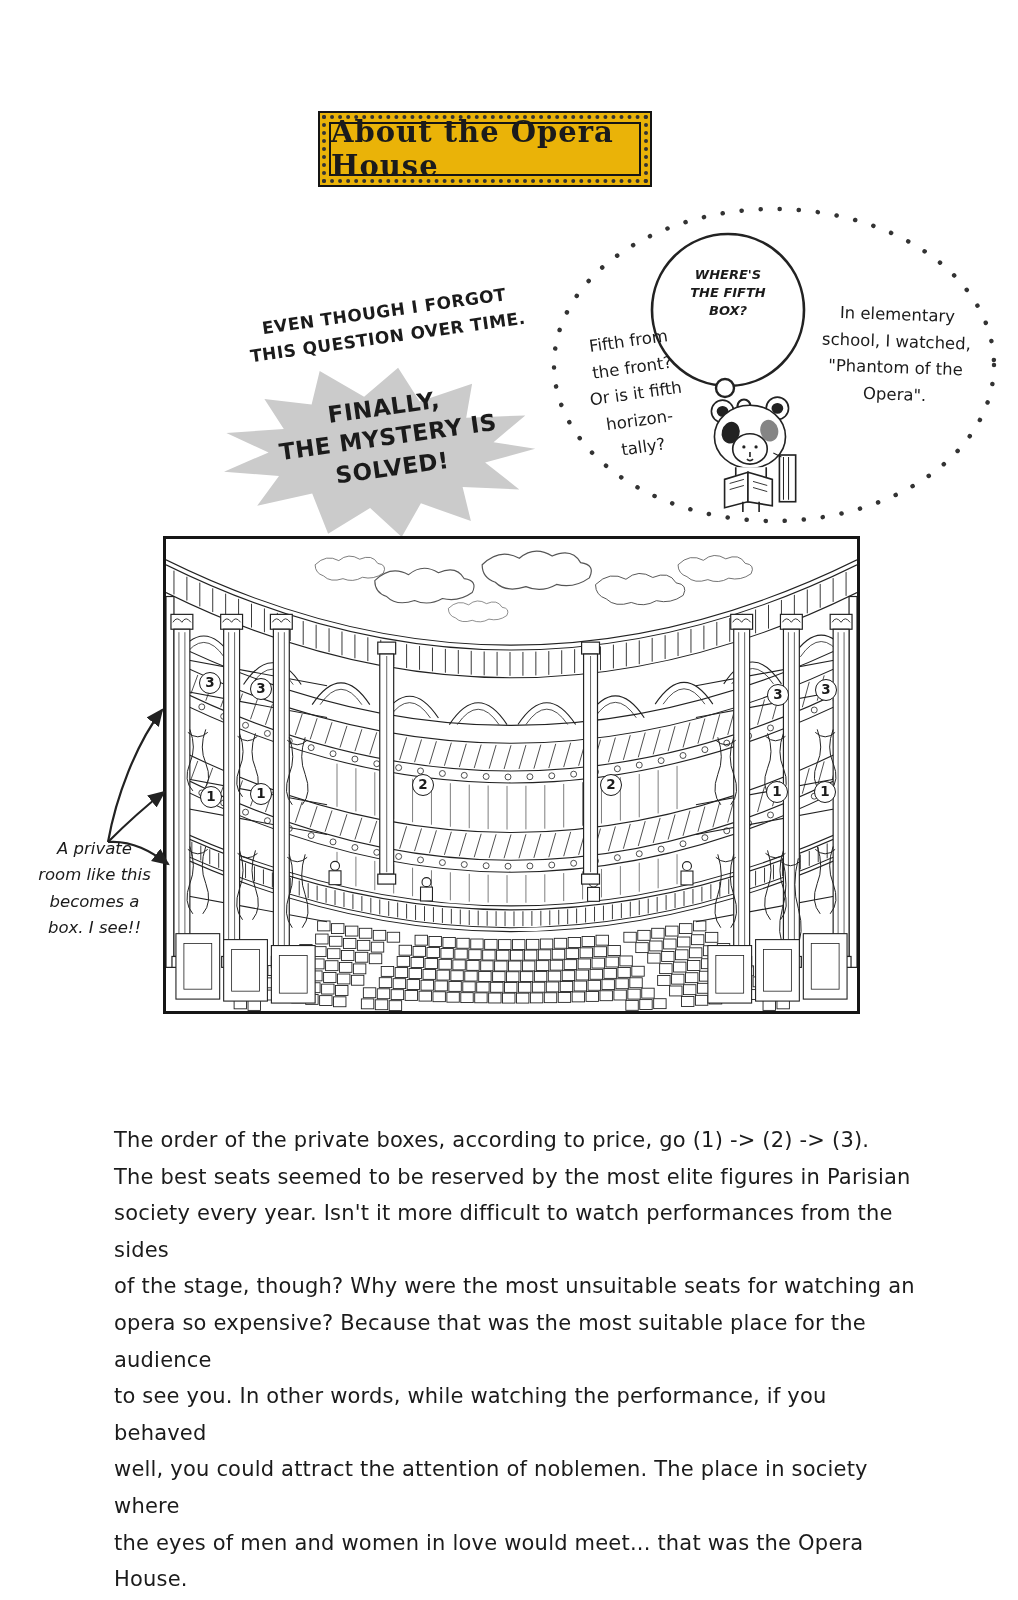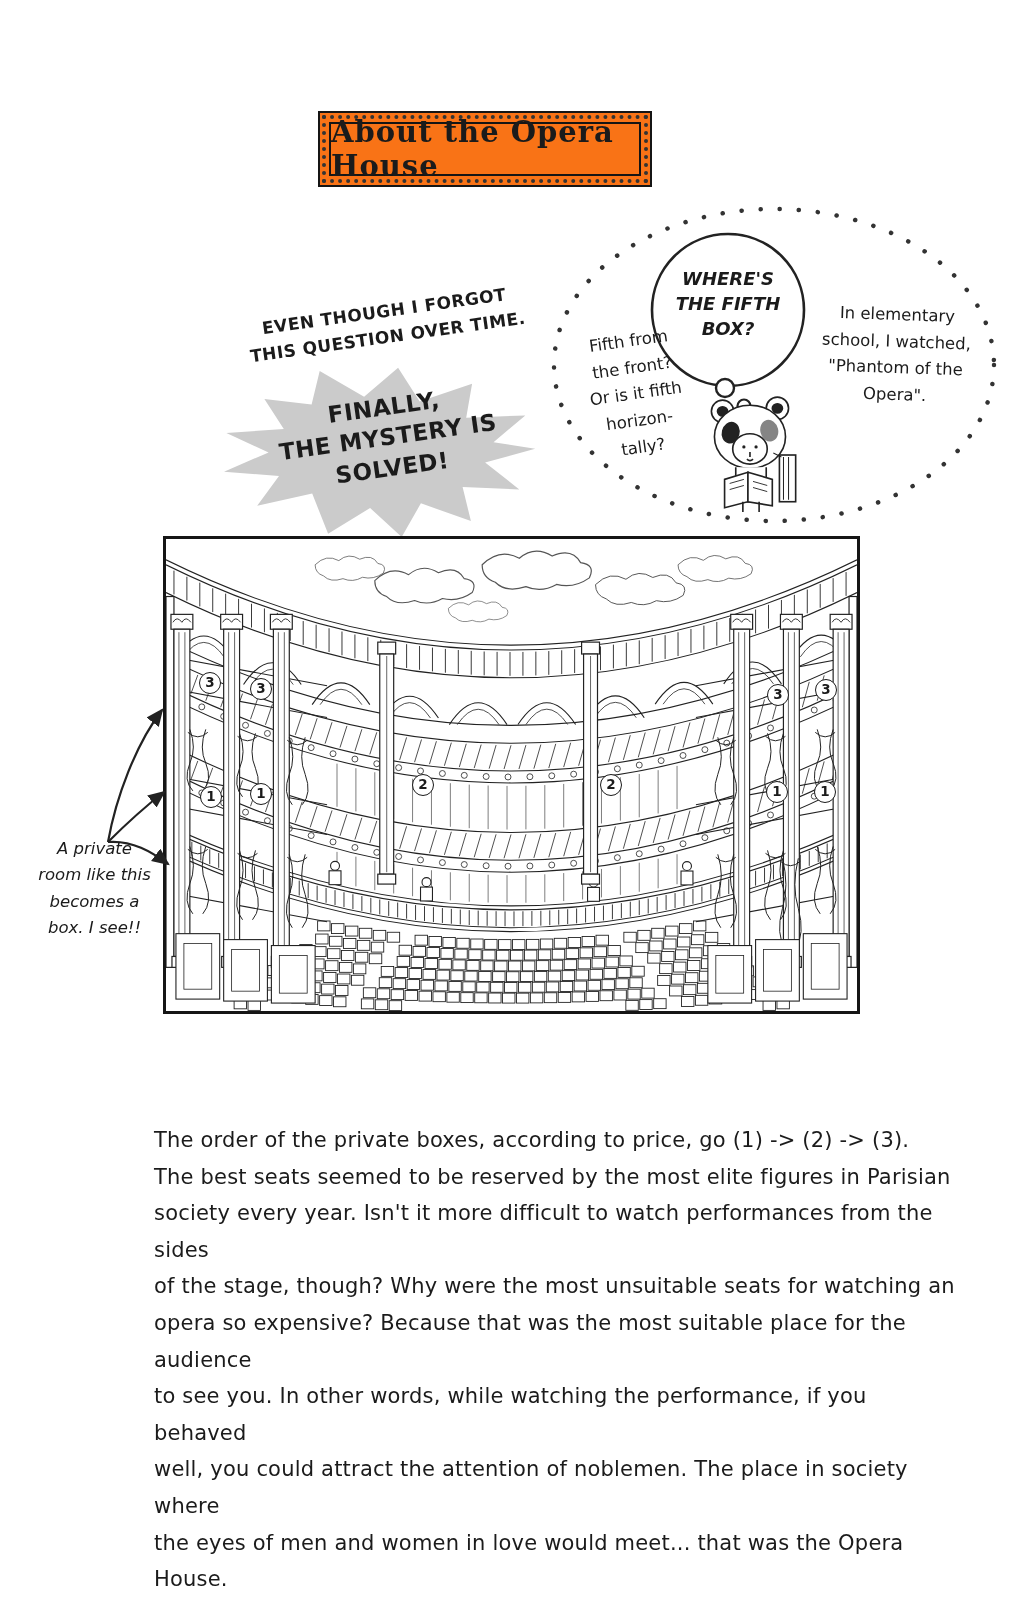--- a/index.html
+++ b/index.html
@@ -1,57 +1,57 @@
 <!DOCTYPE html>
 <html><head>
 <meta charset="utf-8">
 <style>
   html,body{margin:0;padding:0;}
   body{width:1018px;height:1600px;background:#fff;font-family:"DejaVu Sans",sans-serif;color:#1b1b1b;}
   .page{position:relative;width:1018px;height:1600px;background:#fff;overflow:hidden;}
   .preline{white-space:pre-line;}
 
   
-  .title-frame{position:absolute;left:318px;top:111px;width:334px;height:76px;border:2px solid #151515;box-sizing:border-box;background:#f97316;}
+  .title-frame{position:absolute;left:318px;top:111px;width:334px;height:76px;border:2px solid #151515;box-sizing:border-box;background:#eab308;}
   .title-lace{position:absolute;inset:2px;border:4px dotted #333;}
   .title-inner{position:absolute;inset:9px;border:2px solid #151515;display:flex;align-items:center;justify-content:center;
     font-family:"DejaVu Serif",serif;font-weight:bold;font-size:29px;letter-spacing:1px;}
 
   
   .caption{position:absolute;left:246px;top:298px;width:280px;text-align:center;transform:rotate(-8deg);
     font-weight:bold;font-size:17px;line-height:1.55;letter-spacing:.5px;}
 
   
   .burst-wrap{position:absolute;left:210px;top:360px;width:340px;height:185px;}
   .burst-wrap svg{position:absolute;inset:0;}
   .burst-text{position:absolute;left:48px;top:32px;width:260px;text-align:center;transform:rotate(-8deg);
     font-weight:bold;font-size:23px;line-height:1.32;letter-spacing:.5px;}
 
   
   .cloud{position:absolute;left:548px;top:202px;width:452px;height:332px;}
   .cloud svg.backdrop{position:absolute;inset:0;}
   .bubble-text{position:absolute;left:105px;top:64px;width:150px;text-align:center;font-style:italic;font-weight:bold;
-    font-size:18px;line-height:1.4;}
+    font-size:13px;line-height:1.4;}
   .note{font-size:16.5px;line-height:1.62;text-align:center;}
   .note-left{position:absolute;left:8px;top:126px;width:160px;transform:rotate(-8deg);}
   .note-right{position:absolute;left:250px;top:100px;width:196px;transform:rotate(2deg);}
   .panda{position:absolute;left:138px;top:192px;width:132px;height:120px;}
 
   
   .illustration{position:absolute;left:163px;top:536px;width:697px;height:478px;border:3px solid #151515;box-sizing:border-box;background:#fff;}
   .illustration svg{position:absolute;inset:0;width:100%;height:100%;}
   .circle-num{position:absolute;width:22px;height:22px;border:1.6px solid #1b1b1b;border-radius:50%;background:#fff;
     box-sizing:border-box;font-weight:bold;font-size:13.5px;text-align:center;line-height:19px;}
 
   
   .arrows{position:absolute;left:88px;top:692px;width:95px;height:180px;}
   .side-note{position:absolute;left:22px;top:836px;width:145px;text-align:center;font-size:16.5px;line-height:1.6;font-style:italic;}
 
   
-  .paragraph{position:absolute;left:114px;top:1122px;width:806px;font-size:21px;line-height:36.6px;letter-spacing:.2px;margin-left:40px;}
+  .paragraph{position:absolute;left:114px;top:1122px;width:806px;font-size:21px;line-height:36.6px;letter-spacing:.2px;}
 </style>
 </head>
 <body>
 
 <div class="page">
 
   <div class="title-frame">
     <div class="title-lace"></div>
     <div class="title-inner">About the Opera House</div>
   </div>

